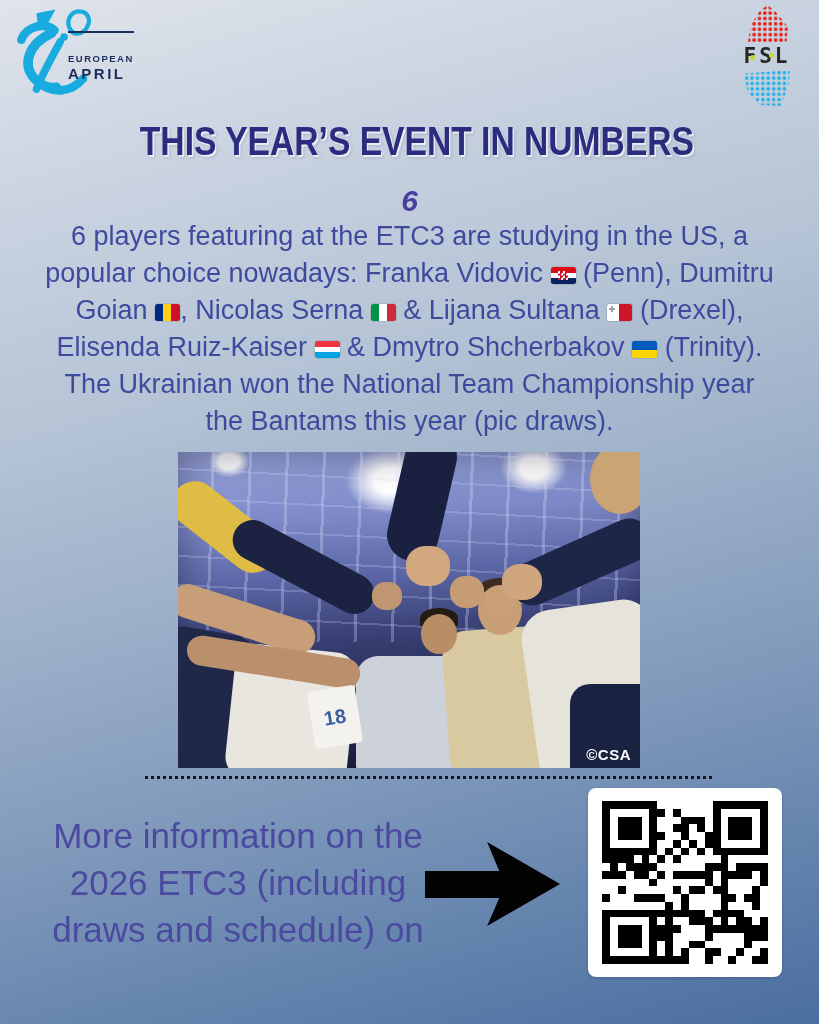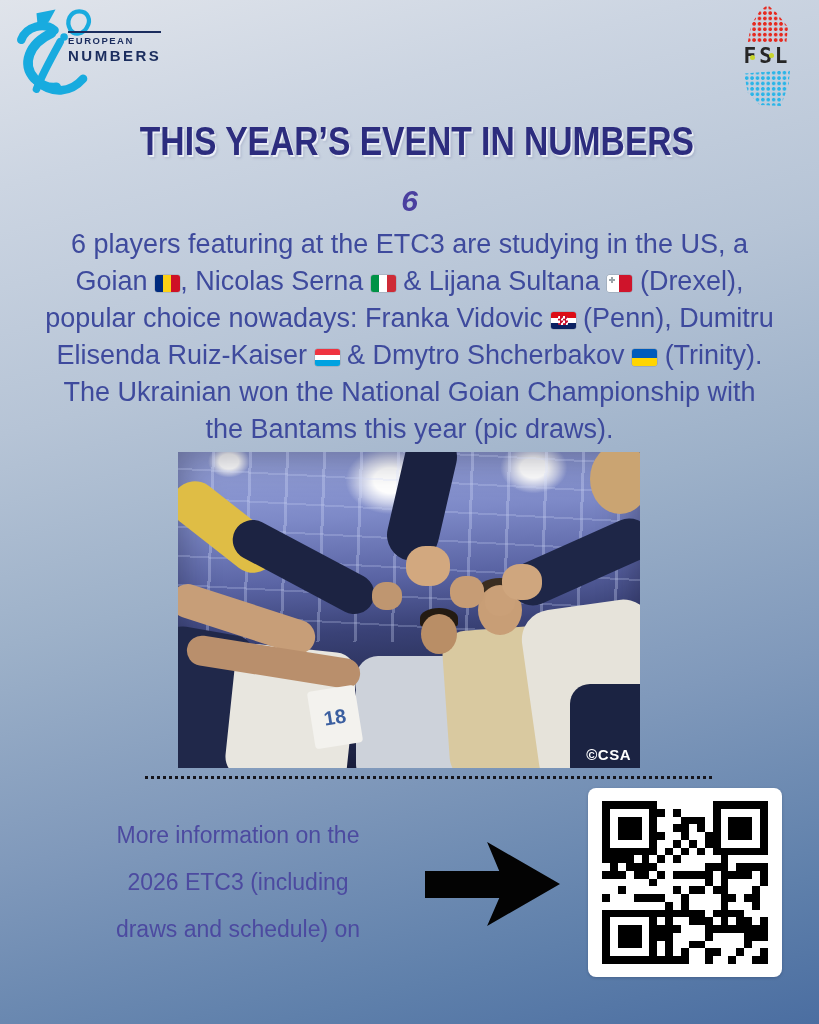--- a/index.html
+++ b/index.html
@@ -10,21 +10,21 @@
   
   .hdr-titles{position:absolute;left:110px;top:10px;width:599px;text-align:center;}
   .t1{display:block;font-weight:700;font-size:29px;line-height:30px;color:#2f2f96;letter-spacing:0px;white-space:nowrap;}
   .t1 > span, .t2 > span{display:inline-block;transform:scaleX(.8);}
   .t2{display:block;font-weight:700;font-size:31px;line-height:34px;color:#e8211d;margin-top:2px;white-space:nowrap;}
 
   
   .logo-es{position:absolute;left:8px;top:6px;width:160px;height:100px;}
   .logo-es svg{position:absolute;left:0;top:0;}
   .es-text{position:absolute;left:60px;top:25px;color:#1b2d5e;}
-  .es-l1{display:block;font-size:9.5px;font-weight:700;letter-spacing:1.5px;border-top:2.5px solid #1b2d5e;padding-top:2px;}
+  .es-l1{display:block;font-size:9.5px;font-weight:700;letter-spacing:1.5px;border-top:2.5px solid #1b2d5e;padding-top:20px;}
   .es-l2{display:block;font-size:15px;font-weight:800;letter-spacing:2.5px;margin-top:1px;}
 
   
   .logo-fsl{position:absolute;right:16px;top:5px;width:72px;height:104px;text-align:center;}
   .fsl-top{width:42px;height:38px;margin:0 auto;
     background:radial-gradient(circle,#e6281e 1.7px,transparent 2px) 0 0/5.4px 5.4px;
     clip-path:polygon(52% 0,72% 20%,100% 58%,96% 100%,4% 100%,12% 52%,34% 14%);}
   .fsl-text{position:relative;margin:1px auto 0;width:60px;font-size:21px;line-height:24px;font-weight:700;
     color:#262626;letter-spacing:3px;font-family:"DejaVu Sans Mono",monospace;}
   .fsl-dot{position:absolute;width:5px;height:5px;border-radius:50%;background:#c7d52c;}
@@ -35,21 +35,21 @@
 
   
   .section-title{position:absolute;left:7px;top:118px;width:819px;margin:0;text-align:center;
     font-size:41px;line-height:46px;font-weight:800;color:#2c2c7e;}
   .section-title > span{display:inline-block;transform:scaleX(.82);
     text-shadow:2px 2px 1px rgba(248,250,255,.85),3px 3px 3px rgba(70,80,130,.25);}
 
   
   .stat-number{position:absolute;left:0;top:184px;width:819px;text-align:center;
     font-size:30px;font-weight:800;font-style:italic;color:#4a3f9f;}
-  .stat-text{position:absolute;left:29px;top:226px;width:761px;text-align:center;
+  .stat-text{position:absolute;left:29px;top:218px;width:761px;text-align:center;
     font-size:27px;line-height:37px;color:#3e4a9d;}
   .rline{white-space:nowrap;}
   .flag{display:inline-block;width:25px;height:17px;border-radius:2.5px;vertical-align:-2px;
     position:relative;overflow:hidden;box-shadow:0 0 0 .5px rgba(0,0,0,.18);}
   .flag-hr{background:linear-gradient(#dd0c15 33%,#fff 33% 66%,#0b2161 66%);}
   .flag-hr::after{content:"";position:absolute;left:50%;top:23%;width:10px;height:9px;transform:translateX(-50%);
     background:repeating-conic-gradient(#c8102e 0 25%,#fff 0 50%);background-size:5px 4.5px;border-radius:1px;}
   .flag-ro{background:linear-gradient(90deg,#002b7f 33%,#fcd116 33% 66%,#ce1126 66%);}
   .flag-it{background:linear-gradient(90deg,#009246 33%,#fff 33% 66%,#ce2b37 66%);}
   .flag-mt{background:linear-gradient(90deg,#fff 50%,#cf142b 50%);}
@@ -95,21 +95,21 @@
   .fist4{left:307px;top:134px;width:30px;height:30px;background:#caa078;}
   .fist5{right:98px;top:112px;width:40px;height:36px;background:#cfa67e;}
   .paper{left:133px;top:236px;width:48px;height:58px;background:#f3f2ee;border-radius:4px;transform:rotate(-9deg);
     color:#3b5fa0;font-size:20px;font-weight:700;text-align:center;line-height:58px;}
   .credit{position:absolute;right:9px;bottom:5px;color:#ffffff;font-size:15px;font-weight:600;letter-spacing:.5px;}
 
   
   .dotted{position:absolute;left:145px;top:776px;width:567px;height:3px;
     background:repeating-linear-gradient(90deg,#15151c 0 3px,transparent 3px 6px);}
   .footer-text{position:absolute;left:38px;top:812px;width:400px;text-align:center;
-    font-size:23px;line-height:47px;color:#4c4aa0;}
+    font-size:35px;line-height:47px;color:#4c4aa0;}
   .arrow{position:absolute;left:425px;top:834px;width:135px;height:100px;background:#030303;
     clip-path:polygon(0 37%,55% 37%,46% 8%,100% 50%,46% 92%,55% 64%,0 64%);}
   .qr-card{position:absolute;left:588px;top:788px;width:194px;height:189px;background:#ffffff;border-radius:8px;
     box-shadow:0 1px 3px rgba(20,30,60,.25);}
   .qr{position:absolute;left:14px;top:13px;width:166px;height:163px;display:grid;
     grid-template-columns:repeat(21,1fr);grid-template-rows:repeat(21,1fr);}
   .qm{background:#000;}
 </style>
 </head>
 <body>
@@ -121,43 +121,43 @@
       <polygon points="30,6 50,2 43,15 31,17" fill="#18abdf"></polygon>
       <path d="M14,34 C19,20 38,15 49,24" fill="none" stroke="#18abdf" stroke-width="9" stroke-linecap="round"></path>
       <path d="M46,27 C22,38 14,60 28,75 C34,81 43,85 51,84" fill="none" stroke="#18abdf" stroke-width="10" stroke-linecap="round"></path>
       <path d="M55,36 C45,54 36,70 30,86" fill="none" stroke="#18abdf" stroke-width="8" stroke-linecap="round"></path>
       <path d="M30,77 C46,92 66,90 79,75" fill="none" stroke="#18abdf" stroke-width="9" stroke-linecap="round"></path>
       <path d="M66,24 C60,14 66,4 75,4 C84,4 88,13 83,21 C79,28 70,30 66,24 Z" fill="none" stroke="#18abdf" stroke-width="4.5"></path>
       <circle cx="59" cy="31" r="4" fill="#18abdf"></circle>
     </svg>
     <div class="es-text">
       <span class="es-l1">EUROPEAN</span>
-      <span class="es-l2">NUMBERS</span>
+      <span class="es-l2">APRIL</span>
     </div>
   </div>
 
 
   <div class="logo-fsl">
     <div class="fsl-top"></div>
     <div class="fsl-text"><span>FSL</span>
       <span class="fsl-dot d1"></span>
       <span class="fsl-dot d2"></span>
     </div>
     <div class="fsl-bottom"></div>
   </div>
 
   <h1 class="section-title"><span>THIS YEAR’S EVENT IN NUMBERS</span></h1>
 
   <div class="stat-number">6</div>
   <div class="stat-text">
       <div class="rline"><span>6 players featuring at the ETC3 are studying in the US, a</span></div>
+      <div class="rline"><span>popular choice nowadays: Franka Vidovic </span><span class="flag flag-hr"></span><span> (Penn), Dumitru</span></div>
       <div class="rline"><span>Goian </span><span class="flag flag-ro"></span><span>, Nicolas Serna </span><span class="flag flag-it"></span><span> &amp; Lijana Sultana </span><span class="flag flag-mt"></span><span> (Drexel),</span></div>
-      <div class="rline"><span>popular choice nowadays: Franka Vidovic </span><span class="flag flag-hr"></span><span> (Penn), Dumitru</span></div>
       <div class="rline"><span>Elisenda Ruiz-Kaiser </span><span class="flag flag-lu"></span><span> &amp; Dmytro Shcherbakov </span><span class="flag flag-ua"></span><span> (Trinity).</span></div>
-      <div class="rline"><span>The Ukrainian won the National Goian Championship with</span></div>
+      <div class="rline"><span>The Ukrainian won the National Team Championship year</span></div>
       <div class="rline"><span>the Bantams this year (pic draws).</span></div>
     </div>
 
   <div class="photo">
     <div class="ph-beams"></div>
     <div class="ph navy-left-edge"></div>
     <div class="ph shirt-white-left"></div>
     <div class="ph shirt-grey"></div>
     <div class="ph shirt-cream"></div>
     <div class="ph shirt-white-right"></div>

